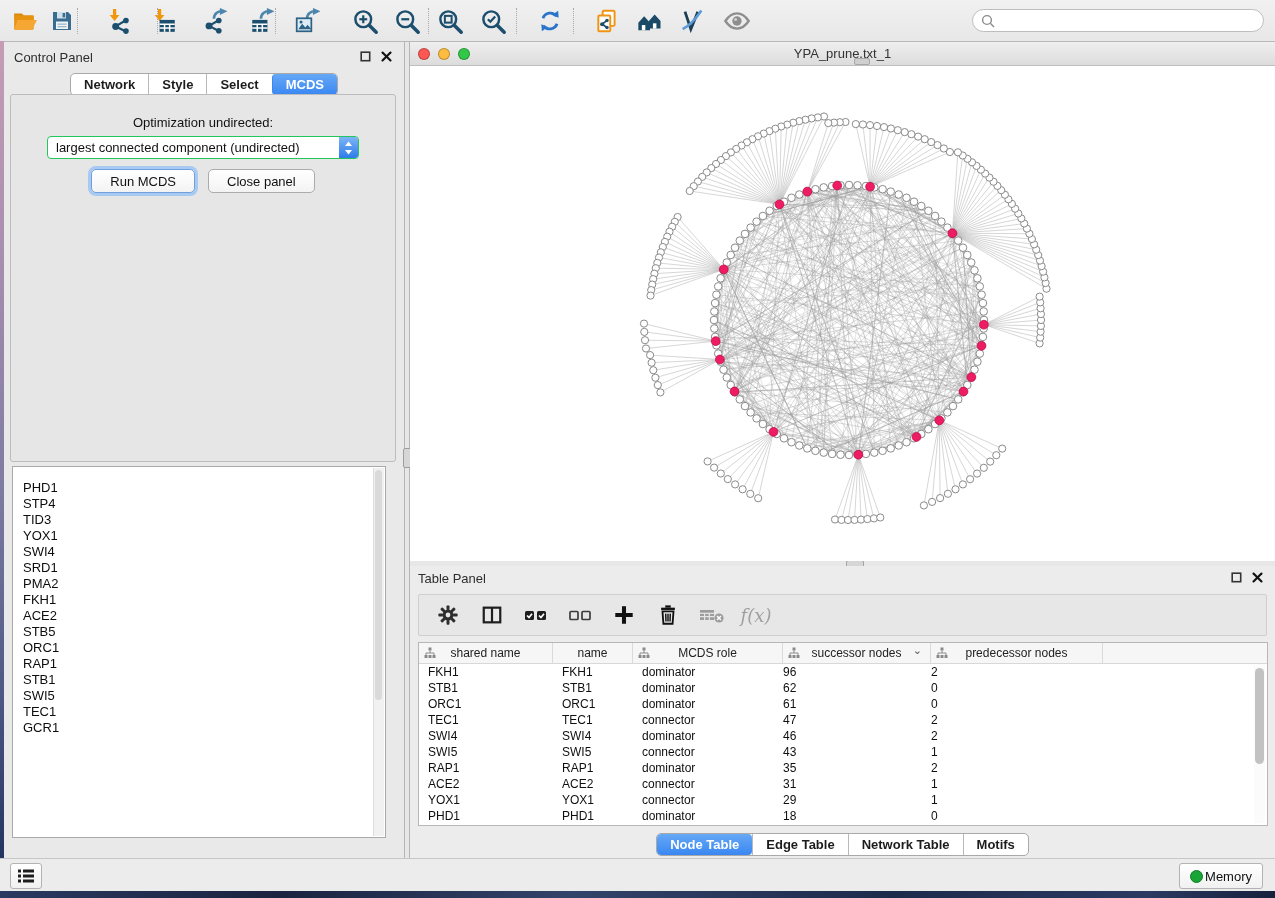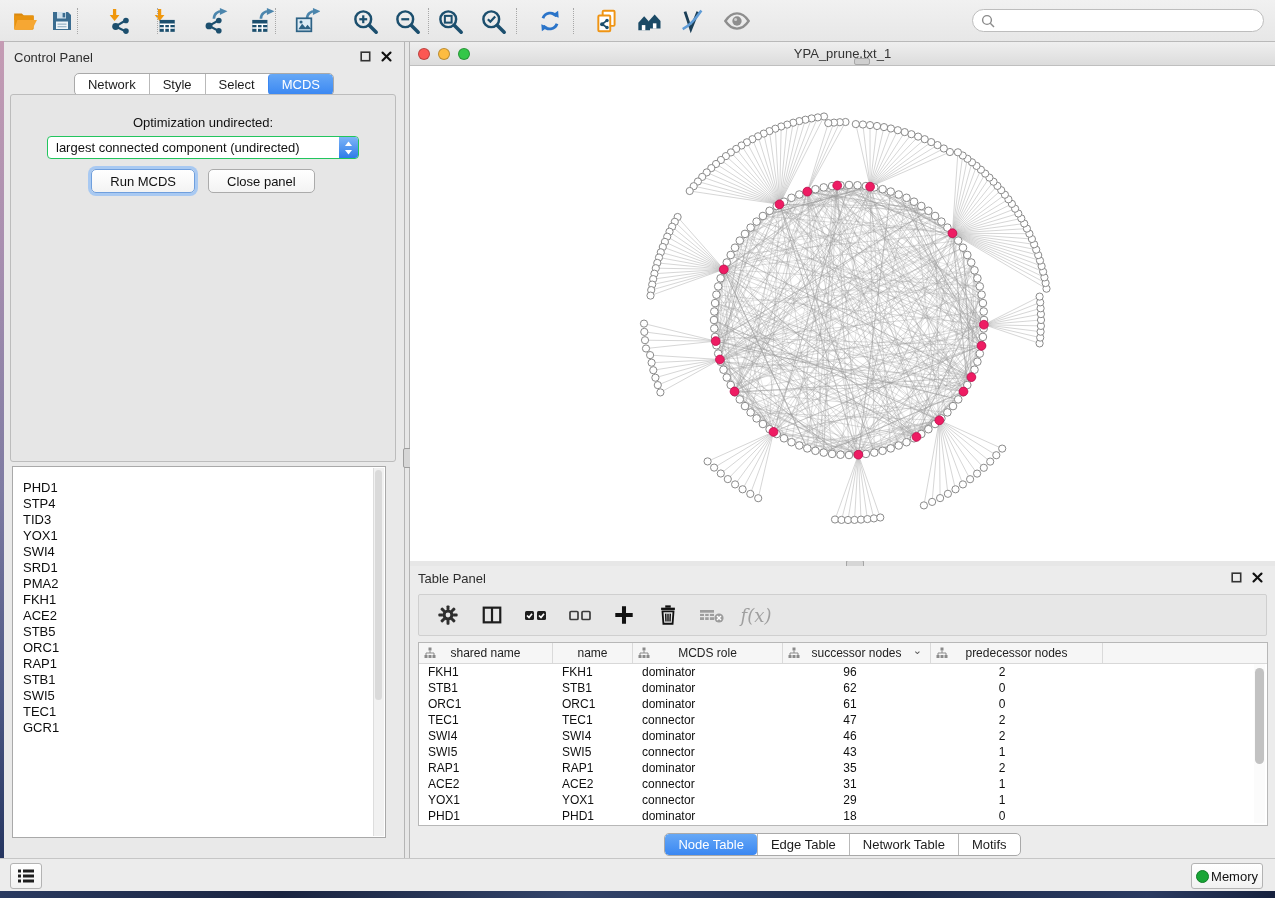--- a/index.html
+++ b/index.html
@@ -17,21 +17,21 @@
   
   .left-strip{left:0;top:41px;width:4px;height:817px;
       background:linear-gradient(#c59cb4,#a98fb0 25%,#7e7ba2 55%,#4d5884 80%,#253560);}
   .wallpaper{left:0;top:890px;width:1275px;height:8px;
       background:linear-gradient(90deg,#2a3a60,#1a2440 22%,#33446a 45%,#1d2b4b 70%,#2a3a61 90%,#16213d);}
   
   .cpanel{left:4px;top:42px;width:400px;height:816px;background:#e9e9e9;}
   .panel-title{font-size:13px;color:#2d2d2d;}
   .winbtns{position:absolute;right:12px;top:9px;display:flex;gap:10px;align-items:center;}
   .cp-tabs{position:absolute;top:31px;left:0;width:100%;display:flex;justify-content:center;}
-  .seg{display:flex;border:1px solid #a9a9a9;border-radius:5px;overflow:hidden;background:#fff;}
+  .seg{display:flex;border:1px solid #a9a9a9;border-radius:5px;overflow:hidden;background:#fff;font-weight:bold;}
   .seg .tab{padding:3px 13px;font-size:13px;color:#1c1c1c;border-left:1px solid #b9b9b9;cursor:default;line-height:15px;}
   .seg .tab:first-child{border-left:none;}
   .seg .tab.active{background:linear-gradient(#66a8f6,#3a87f2);color:#fff;border-left-color:#3a87f2;border-radius:4px;}
   .cp-content{position:absolute;left:6px;top:52px;width:386px;height:368px;background:#e6e6e6;
               border:1px solid #bcbcbc;border-radius:3px;box-sizing:border-box;}
   .opt-label{position:absolute;top:20px;width:100%;text-align:center;font-size:13px;color:#111;}
   .dropdown{position:absolute;left:36px;top:41px;width:312px;height:23px;background:#fff;border:1px solid #22c55e;
             border-radius:4px;display:flex;align-items:center;box-sizing:border-box;}
   .dropdown .dd-text{flex:1;font-size:13px;padding-left:8px;color:#111;white-space:nowrap;}
   .dd-stepper{width:19px;height:21px;border-radius:0 3px 3px 0;background:linear-gradient(#7db4f7,#2e7ce9);
@@ -69,30 +69,30 @@
   .fx{font-family:"DejaVu Serif",serif;font-style:italic;font-size:18px;color:#9f9f9f;}
   .ntable{position:absolute;left:8px;top:76px;width:850px;height:184px;background:#fff;border:1px solid #b7b7b7;box-sizing:border-box;overflow:hidden;}
   .thead{display:flex;height:20px;background:#f6f6f6;border-bottom:1px solid #d8d8d8;}
   .th{display:flex;align-items:center;justify-content:center;position:relative;border-right:1px solid #dadada;
       font-size:12px;color:#222;box-sizing:border-box;}
   .th .tree-ico{position:absolute;left:5px;top:4px;}
   .th .sort{position:absolute;right:8px;top:1px;color:#555;font-size:11px;}
   .tr{display:flex;height:16px;align-items:center;}
   .td{font-size:12px;color:#0f0f0f;box-sizing:border-box;white-space:nowrap;overflow:hidden;}
   .td.l{padding-left:9px;text-align:left;}
-  .td.r{text-align:center;}
+  .td.r{text-align:left;}
   .tbl-scroll{position:absolute;top:21px;right:2px;bottom:2px;width:11px;background:#fbfbfb;}
   .tbl-thumb{position:absolute;top:4px;left:1px;width:9px;height:96px;background:#c2c2c2;border-radius:5px;}
   .tp-tabs{position:absolute;top:267px;left:0;width:100%;display:flex;justify-content:center;}
   
   .statusbar{left:0;top:858px;width:1275px;height:32px;background:#ececec;border-top:1px solid #c6c6c6;}
   .sb-btn{position:absolute;left:10px;top:4px;width:30px;height:24px;background:linear-gradient(#fff,#f1f1f1);
           border:1px solid #b3b3b3;border-radius:3px;display:flex;align-items:center;justify-content:center;}
   .mem-btn{position:absolute;right:12px;top:4px;height:24px;background:linear-gradient(#fff,#f1f1f1);
-           border:1px solid #b3b3b3;border-radius:3px;display:flex;align-items:center;gap:2px;padding:0 4px;font-size:13px;color:#111;}
+           border:1px solid #b3b3b3;border-radius:3px;display:flex;align-items:center;gap:2px;padding:0 10px;font-size:13px;color:#111;}
   .mem-dot{width:11px;height:11px;border-radius:50%;background:#18a536;border:1px solid #0e7d26;}
 </style>
 </head>
 <body>
 
 <div class="abs toolbar">
   <div class="tbi" style="left:9px">
     <svg width="26" height="26" viewBox="0 0 24 24">
         <path d="M2 5h7l2 2h9v4H2z" fill="#d9880e"></path>
         <rect x="2" y="7" width="18" height="13" rx="1" fill="#e8930f"></rect>

